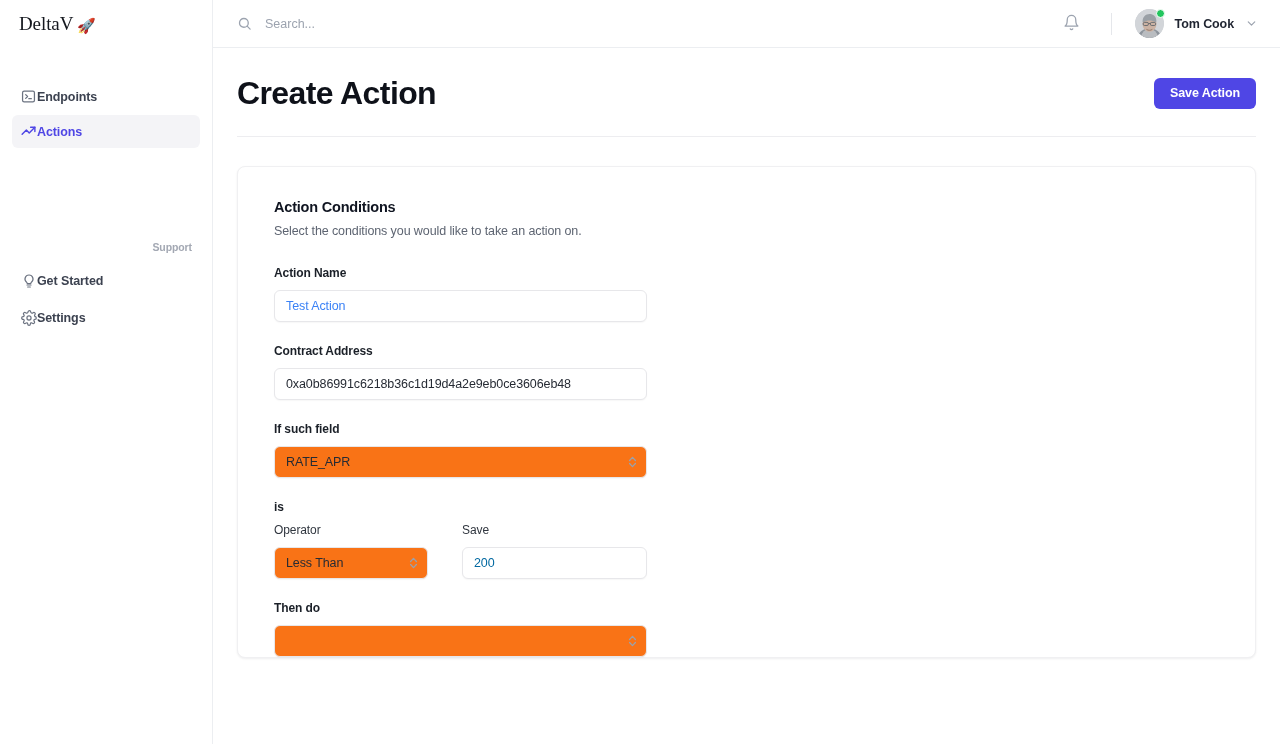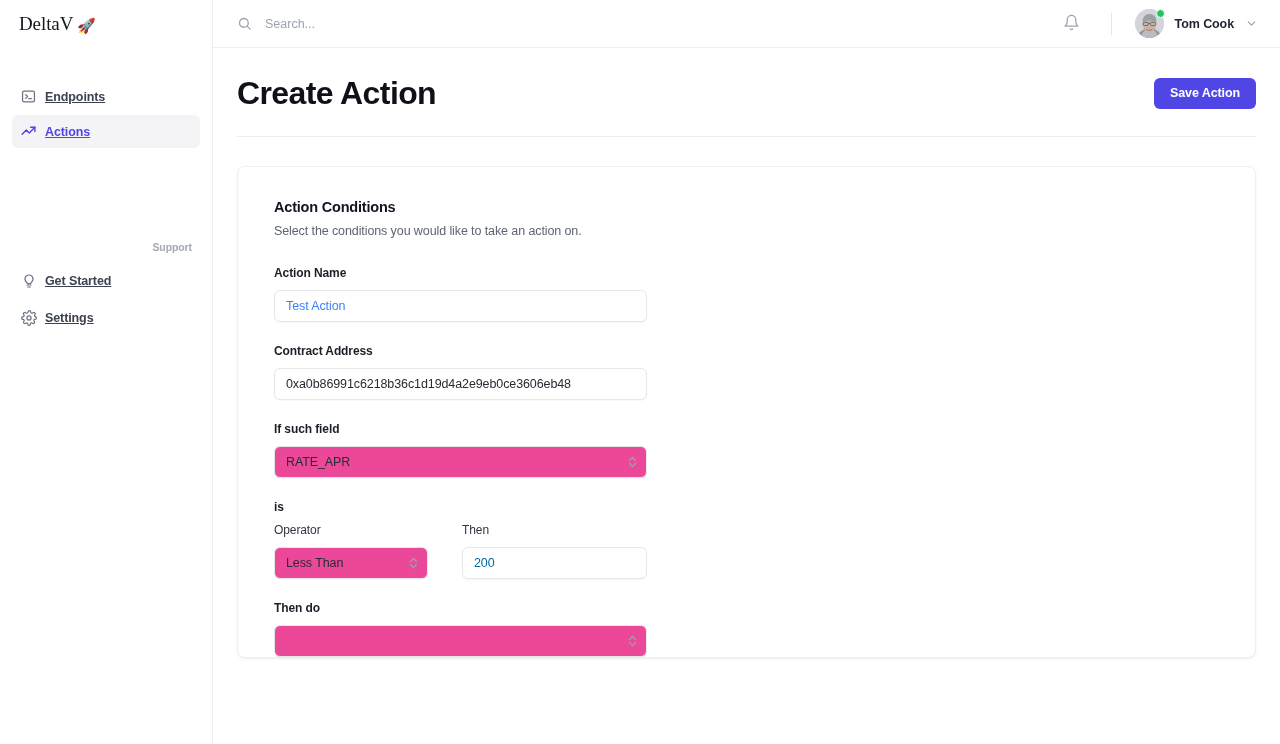--- a/index.html
+++ b/index.html
@@ -61,30 +61,29 @@
     margin-top: 32px;
     padding: 0 12px;
     display: flex;
     flex-direction: column;
     gap: 2px;
   }
 
   .nav-item {
     display: flex;
     align-items: center;
-    gap: 8px;
+    gap: 0;
     height: 33px;
     padding: 0 8px;
     border-radius: 6px;
     cursor: pointer;
     font-size: 12.5px;
     font-weight: 700;
     color: #3c4250;
     letter-spacing: -0.1px;
-    text-decoration: underline;
   }
   .nav-item .nav-ico {
     width: 17px;
     height: 17px;
     display: flex;
     align-items: center;
     justify-content: center;
     color: #6b7280;
     flex: 0 0 17px;
   }
@@ -299,21 +298,21 @@
   .select-wrap {
     position: relative;
     width: 373px;
   }
   .select-wrap.narrow { width: 154px; }
   .select-box {
     width: 100%;
     height: 32px;
     border: 1px solid #e7e7ea;
     border-radius: 6px;
-    background: #ec4899;
+    background: #f97316;
     font-size: 12.5px;
     color: #262b34;
     padding: 0 30px 0 11px;
     display: flex;
     align-items: center;
     box-shadow: 0 1px 1.5px rgba(16,24,40,0.035);
     cursor: pointer;
     letter-spacing: -0.1px;
   }
   .select-arrows {
@@ -533,21 +532,21 @@
                 <span class="select-arrows">
                   <svg width="11" height="15" viewBox="0 0 12 18" fill="none" stroke="currentColor" stroke-width="1.6" stroke-linecap="round" stroke-linejoin="round">
                     <polyline points="2.5 7.2 6 3.4 9.5 7.2"></polyline>
                     <polyline points="2.5 10.8 6 14.6 9.5 10.8"></polyline>
                   </svg>
                 </span>
               </div>
             </div>
 
             <div class="col col-val">
-              <label class="field-label regular">Then</label>
+              <label class="field-label regular">Save</label>
               <input class="input-val" type="text" value="200" style="">
             </div>
 
           </div>
         </div>
 
         <div class="field">
           <label class="field-label">Then do</label>
           <div class="select-wrap">
             <div class="select-box"></div>

